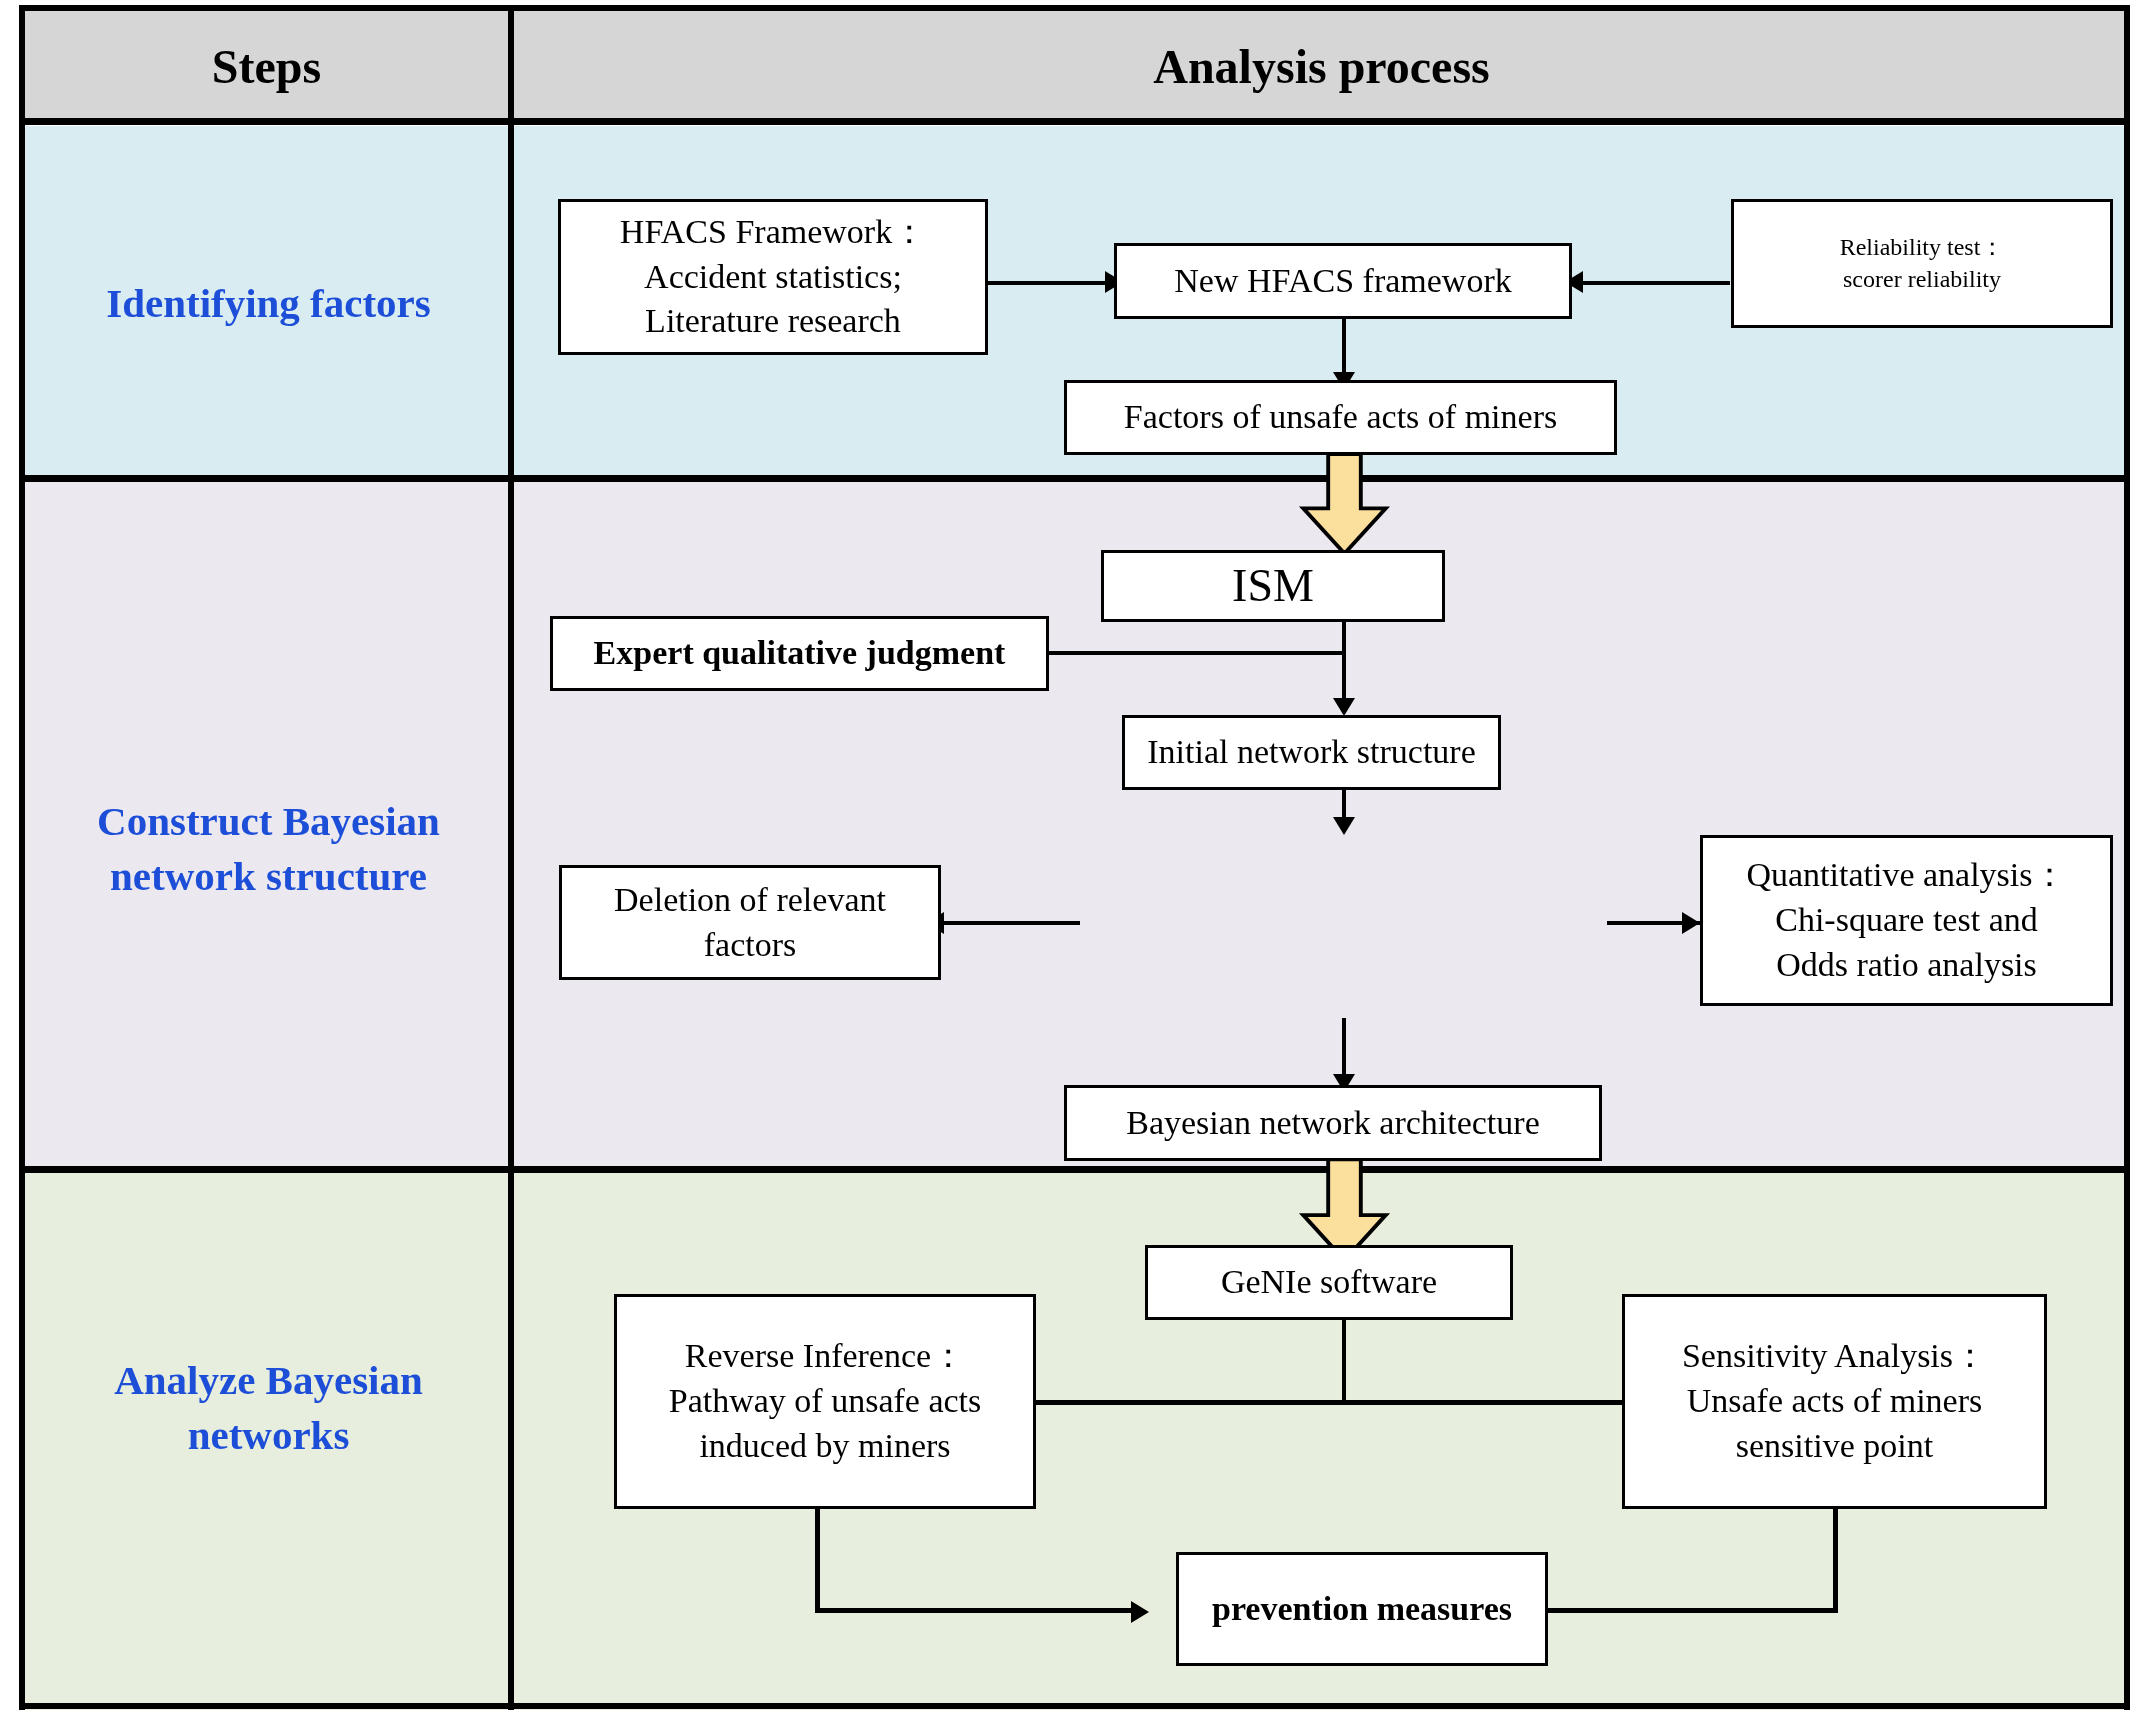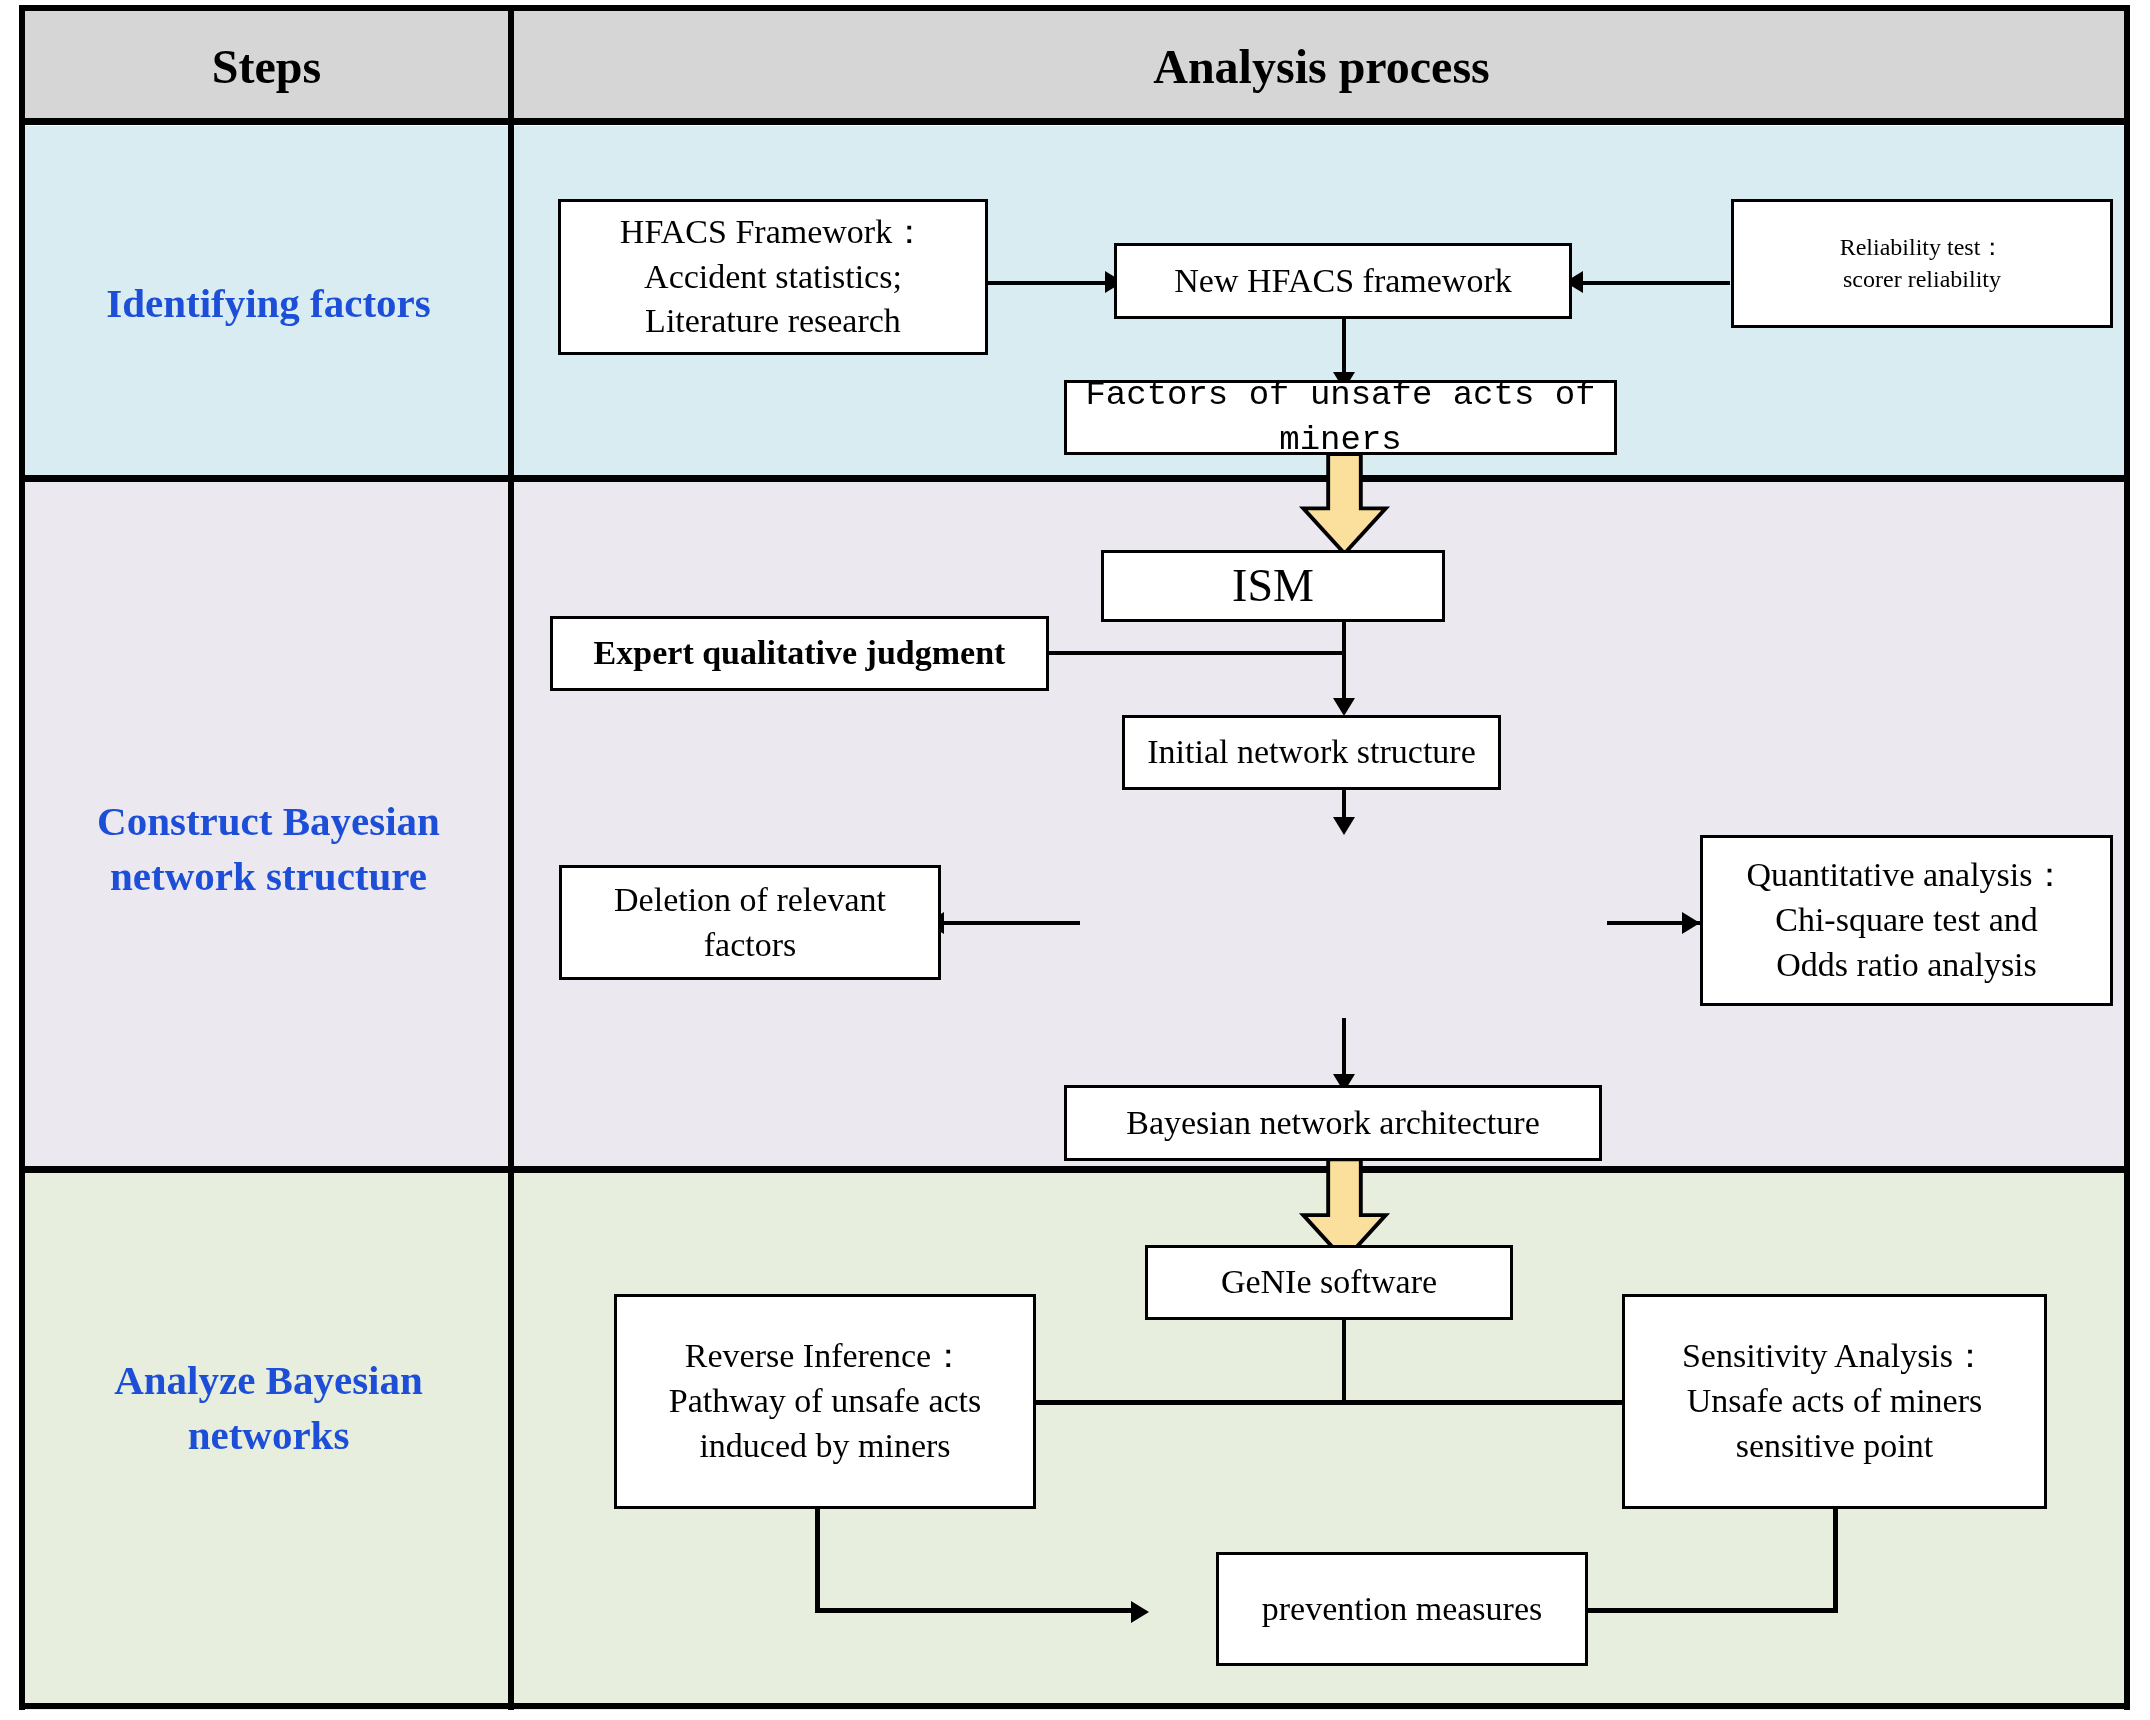--- a/index.html
+++ b/index.html
@@ -99,21 +99,21 @@
 
   <div class="node" style="left:558px;top:199px;width:430px;height:156px;font-size:34px;">HFACS Framework：
 Accident statistics;
 Literature research</div>
 
   <div class="node" style="left:1114px;top:243px;width:458px;height:76px;font-size:34px;">New HFACS framework</div>
 
   <div class="node" style="left:1731px;top:199px;width:382px;height:129px;font-size:24px;">Reliability test：
 scorer reliability</div>
 
-  <div class="node" style="left:1064px;top:380px;width:553px;height:75px;font-size:34px;font-family:Liberation Mono, monospace;">Factors of unsafe acts of miners</div>
+  <div class="node" style="left:1064px;top:380px;width:553px;height:75px;font-size:34px;">Factors of unsafe acts of miners</div>
 
   <div class="block-arrow" style="left:1294px;top:454px;width:101px;height:101px;">
     <svg width="101" height="101" viewBox="0 0 130 130">
       <polygon points="44,0 86,0 86,70 118,70 65,128 12,70 44,70" fill="#fbdf9c" stroke="#000" stroke-width="5"></polygon>
     </svg>
   </div>
 
   <div class="node" style="left:1101px;top:550px;width:344px;height:72px;font-size:46px;">ISM</div>
 
   <div class="conn" style="left:1342px;top:622px;width:3.9px;height:84px;"></div>
@@ -168,16 +168,16 @@
 sensitive point</div>
 
   <div class="conn" style="left:815px;top:1509px;width:4.7px;height:104px;"></div>
   <div class="conn" style="left:815px;top:1608px;width:327px;height:4.7px;"></div>
   <div class="arrowhead ah-right" style="left:1131px;top:1601px;"></div>
 
   <div class="conn" style="left:1833px;top:1509px;width:4.7px;height:104px;"></div>
   <div class="conn" style="left:1527px;top:1608px;width:310px;height:4.7px;"></div>
   <div class="arrowhead ah-left" style="left:1510px;top:1601px;"></div>
 
-  <div class="node" style="left:1216px;top:1552px;width:372px;height:114px;font-size:34px;">prevention measures</div>
+  <div class="node" style="left:1176px;top:1552px;width:372px;height:114px;font-size:34px;font-weight:bold;">prevention measures</div>
 
 </div>
 
 
 </body></html>

